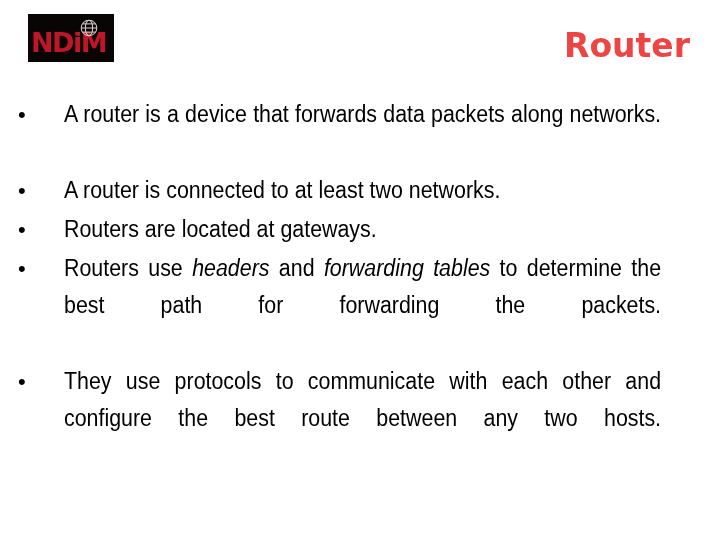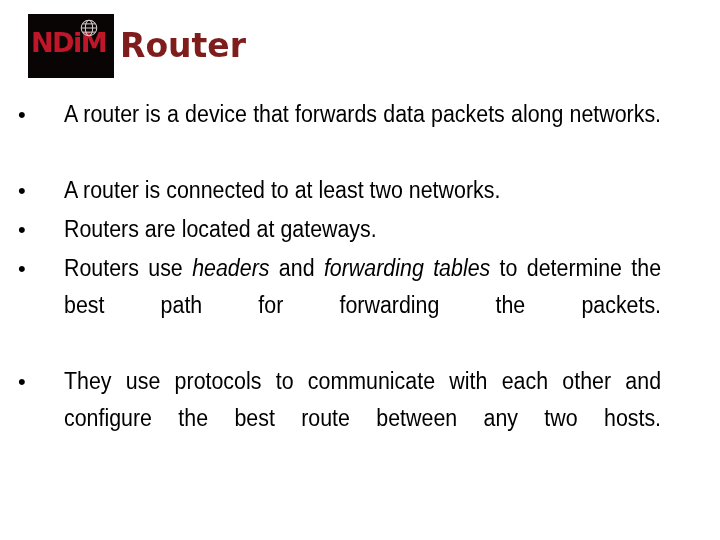--- a/index.html
+++ b/index.html
@@ -20,21 +20,21 @@
     height: 540px;
     background: #ffffff;
   }
 
   
   .logo {
     position: absolute;
     left: 28px;
     top: 14px;
     width: 86px;
-    height: 64px;
+    height: 48px;
     background: #0a0505;
     overflow: hidden;
   }
   .logo-inner {
     position: absolute;
     inset: 0;
   }
   .logo-text {
     position: absolute;
     left: 3px;
@@ -54,26 +54,26 @@
     width: 22px;
     height: 22px;
   }
 
   
   .title {
     position: absolute;
     left: 120px;
     top: 26px;
     width: 570px;
-    text-align: left;
+    text-align: right;
     font-family: "DejaVu Sans", sans-serif;
     font-weight: bold;
     font-size: 33px;
     line-height: 40px;
-    color: #7f1d1d;
+    color: #ef4444;
   }
 
   
   .body {
     position: absolute;
     left: 14px;
     top: 96px;
     width: 692px;
   }
   .bullet-row {

